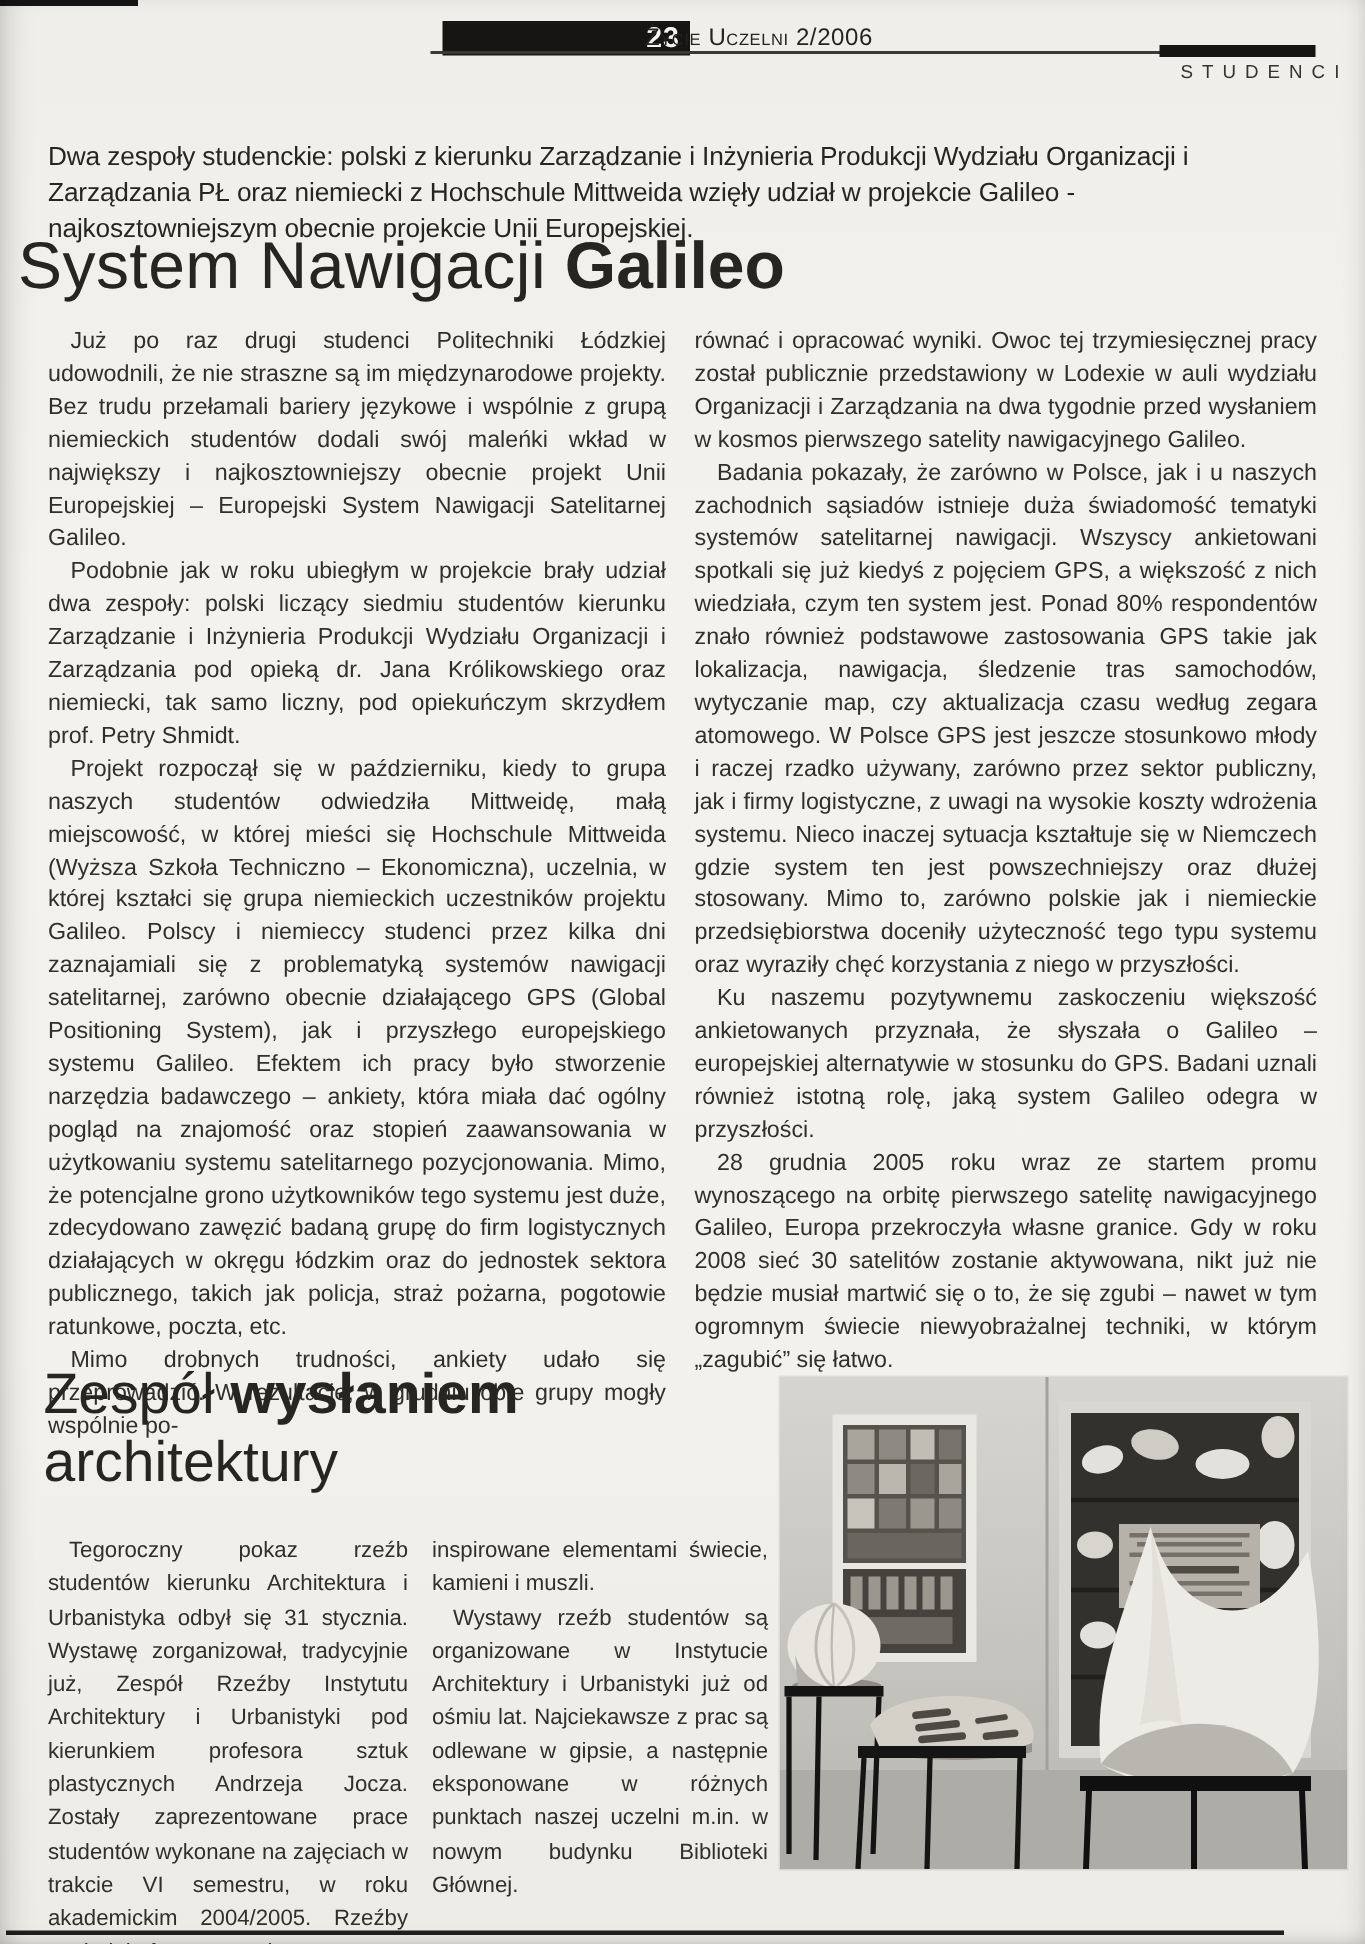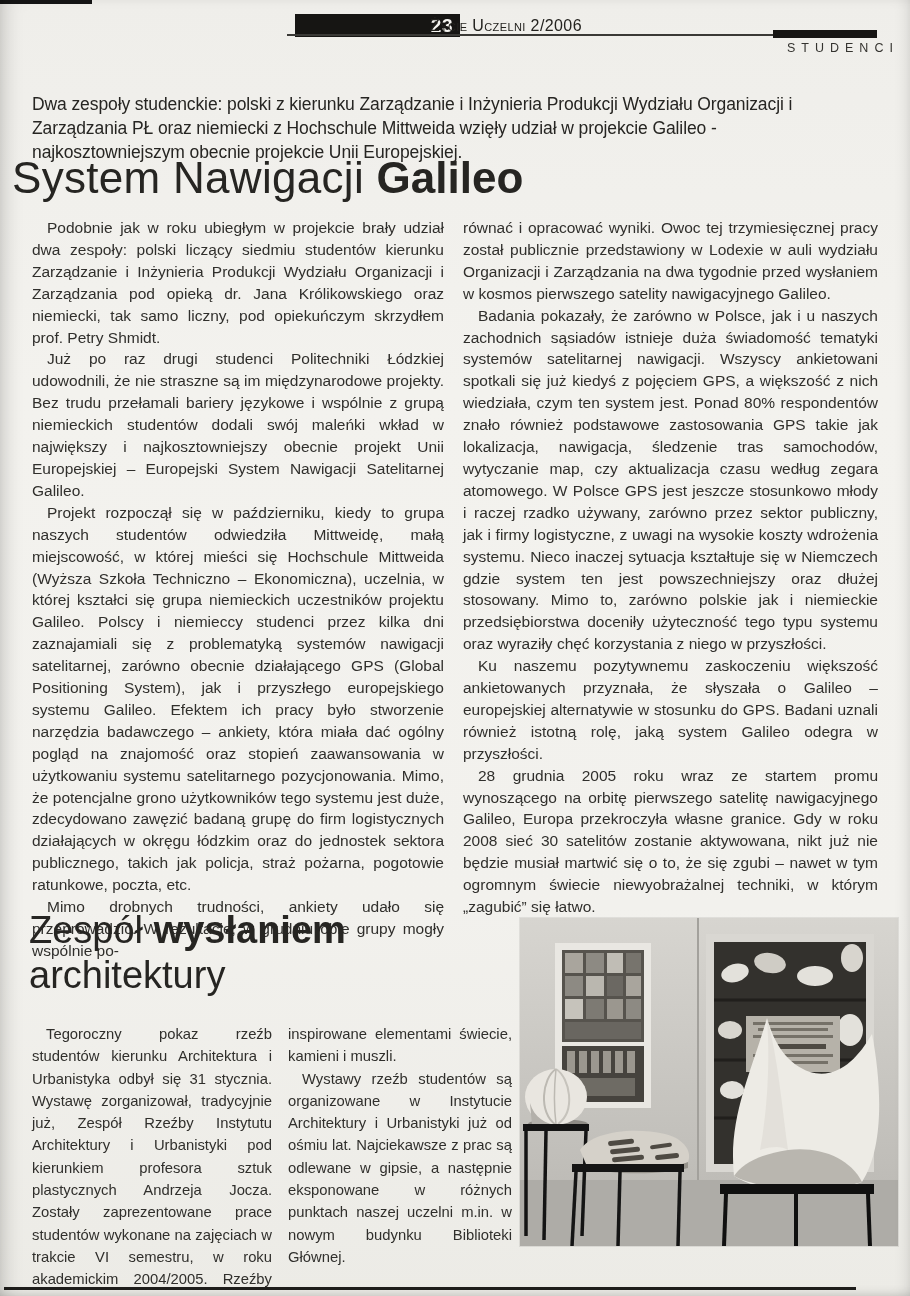--- a/index.html
+++ b/index.html
@@ -67,22 +67,22 @@
   <div class="header-rule"></div>
   <div class="section-bar"></div>
   <div class="section-label">STUDENCI</div>
 
   <div class="lead">Dwa zespoły studenckie: polski z kierunku Zarządzanie i Inżynieria Produkcji Wydziału Organizacji i Zarządzania PŁ oraz niemiecki z Hochschule Mittweida wzięły udział w projekcie Galileo - najkosztowniejszym obecnie projekcie Unii Europejskiej.</div>
 
   <div class="h1"><span>System Nawigacji </span><b>Galileo</b></div>
 
   <div class="cols">
     <div class="col col-l">
+      <p>Już po raz drugi studenci Politechniki Łódzkiej udowodnili, że nie straszne są im międzynarodowe projekty. Bez trudu przełamali bariery językowe i wspólnie z grupą niemieckich studentów dodali swój maleńki wkład w największy i najkosztowniejszy obecnie projekt Unii Europejskiej – Europejski System Nawigacji Satelitarnej Galileo.</p>
       <p>Podobnie jak w roku ubiegłym w projekcie brały udział dwa zespoły: polski liczący siedmiu studentów kierunku Zarządzanie i Inżynieria Produkcji Wydziału Organizacji i Zarządzania pod opieką dr. Jana Królikowskiego oraz niemiecki, tak samo liczny, pod opiekuńczym skrzydłem prof. Petry Shmidt.</p>
-      <p>Już po raz drugi studenci Politechniki Łódzkiej udowodnili, że nie straszne są im międzynarodowe projekty. Bez trudu przełamali bariery językowe i wspólnie z grupą niemieckich studentów dodali swój maleńki wkład w największy i najkosztowniejszy obecnie projekt Unii Europejskiej – Europejski System Nawigacji Satelitarnej Galileo.</p>
       <p>Projekt rozpoczął się w październiku, kiedy to grupa naszych studentów odwiedziła Mittweidę, małą miejscowość, w której mieści się Hochschule Mittweida (Wyższa Szkoła Techniczno – Ekonomiczna), uczelnia, w której kształci się grupa niemieckich uczestników projektu Galileo. Polscy i niemieccy studenci przez kilka dni zaznajamiali się z problematyką systemów nawigacji satelitarnej, zarówno obecnie działającego GPS (Global Positioning System), jak i przyszłego europejskiego systemu Galileo. Efektem ich pracy było stworzenie narzędzia badawczego – ankiety, która miała dać ogólny pogląd na znajomość oraz stopień zaawansowania w użytkowaniu systemu satelitarnego pozycjonowania. Mimo, że potencjalne grono użytkowników tego systemu jest duże, zdecydowano zawęzić badaną grupę do firm logistycznych działających w okręgu łódzkim oraz do jednostek sektora publicznego, takich jak policja, straż pożarna, pogotowie ratunkowe, poczta, etc.</p>
       <p>Mimo drobnych trudności, ankiety udało się przeprowadzić. W rezultacie, w grudniu obie grupy mogły wspólnie po-</p>
     </div>
     <div class="col col-r">
       <p class="cont">równać i opracować wyniki. Owoc tej trzymiesięcznej pracy został publicznie przedstawiony w Lodexie w auli wydziału Organizacji i Zarządzania na dwa tygodnie przed wysłaniem w kosmos pierwszego satelity nawigacyjnego Galileo.</p>
       <p>Badania pokazały, że zarówno w Polsce, jak i u naszych zachodnich sąsiadów istnieje duża świadomość tematyki systemów satelitarnej nawigacji. Wszyscy ankietowani spotkali się już kiedyś z pojęciem GPS, a większość z nich wiedziała, czym ten system jest. Ponad 80% respondentów znało również podstawowe zastosowania GPS takie jak lokalizacja, nawigacja, śledzenie tras samochodów, wytyczanie map, czy aktualizacja czasu według zegara atomowego. W Polsce GPS jest jeszcze stosunkowo młody i raczej rzadko używany, zarówno przez sektor publiczny, jak i firmy logistyczne, z uwagi na wysokie koszty wdrożenia systemu. Nieco inaczej sytuacja kształtuje się w Niemczech gdzie system ten jest powszechniejszy oraz dłużej stosowany. Mimo to, zarówno polskie jak i niemieckie przedsiębiorstwa doceniły użyteczność tego typu systemu oraz wyraziły chęć korzystania z niego w przyszłości.</p>
       <p>Ku naszemu pozytywnemu zaskoczeniu większość ankietowanych przyznała, że słyszała o Galileo – europejskiej alternatywie w stosunku do GPS. Badani uznali również istotną rolę, jaką system Galileo odegra w przyszłości.</p>
       <p>28 grudnia 2005 roku wraz ze startem promu wynoszącego na orbitę pierwszego satelitę nawigacyjnego Galileo, Europa przekroczyła własne granice. Gdy w roku 2008 sieć 30 satelitów zostanie aktywowana, nikt już nie będzie musiał martwić się o to, że się zgubi – nawet w tym ogromnym świecie niewyobrażalnej techniki, w którym „zagubić” się łatwo.</p>
       <div class="byline"><span class="sq"></span><span>Magdalena Wróbel</span></div>
     </div>

